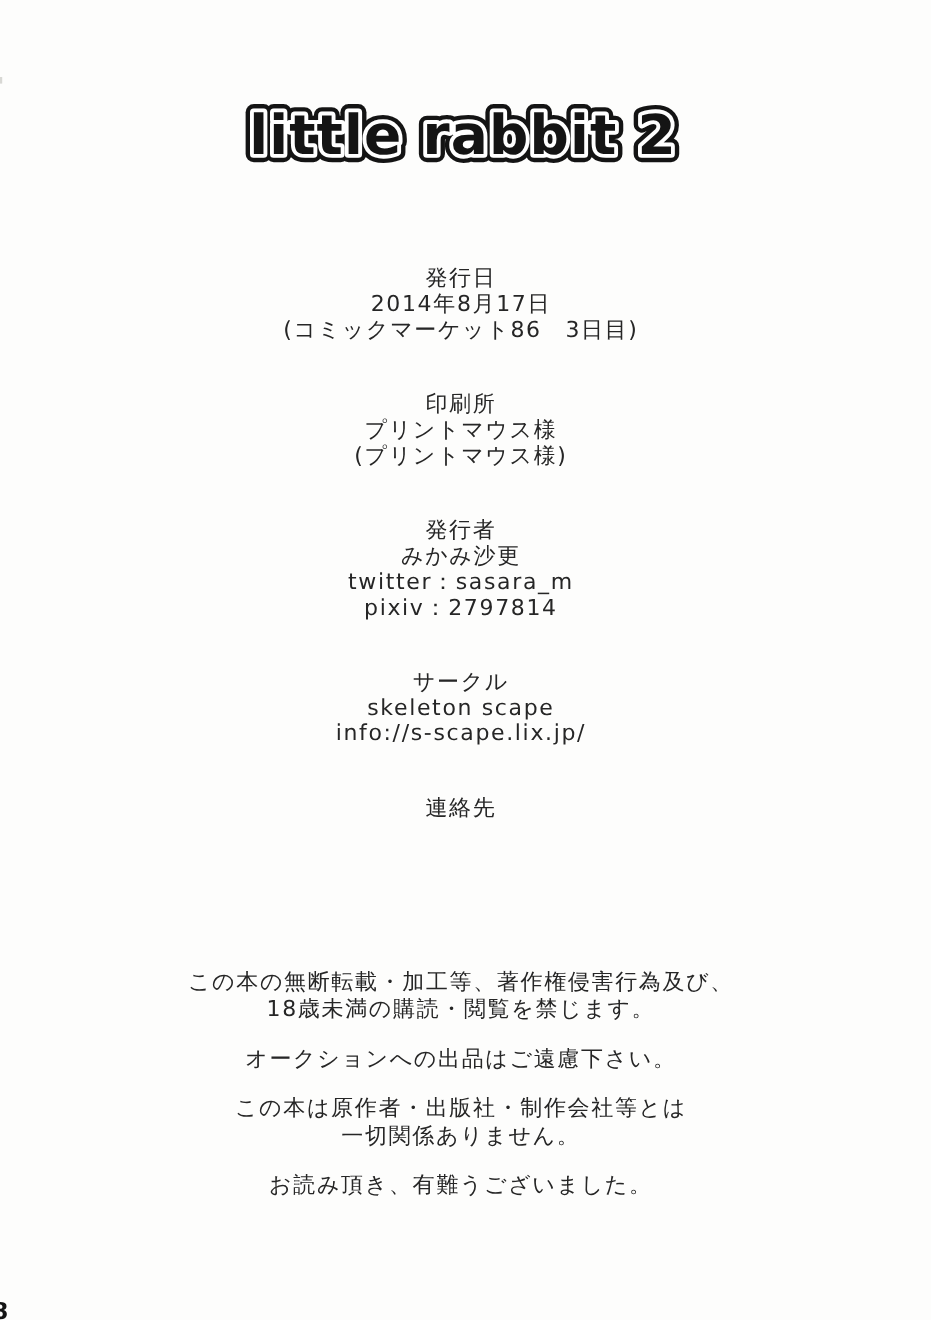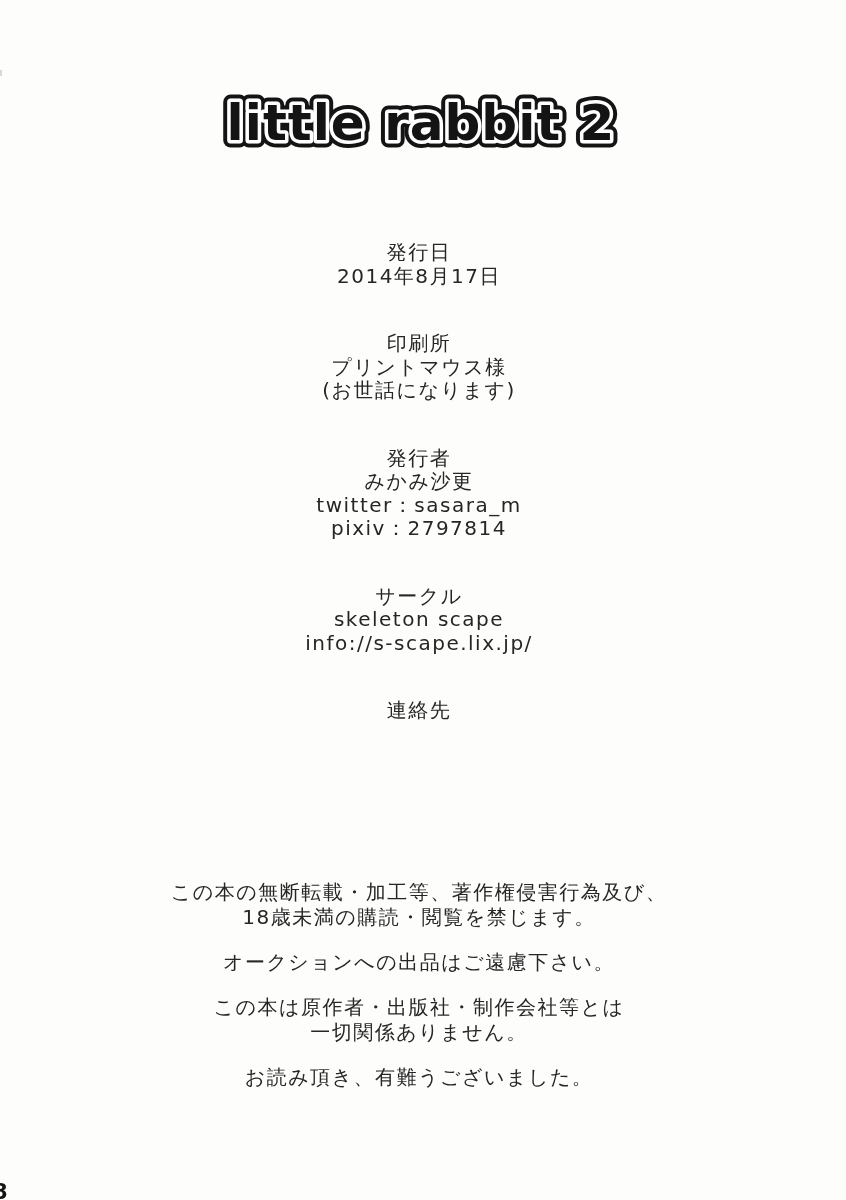--- a/index.html
+++ b/index.html
@@ -57,26 +57,27 @@
   <svg class="title-svg" width="846" height="82" viewBox="0 0 846 82">
     <text class="t-outer" x="421" y="54" text-anchor="middle">little rabbit 2</text>
     <text class="t-inner" x="421" y="54" text-anchor="middle">little rabbit 2</text>
   </svg>
 
   <div class="sections">
 
     <section>
       <div class="h">発行日</div>
       <div class="l">2014年8月17日</div>
+      <div class="l">(コミックマーケット86　3日目)</div>
     </section>
 
     <section>
       <div class="h">印刷所</div>
       <div class="l">プリントマウス様</div>
-      <div class="l">(お世話になります)</div>
+      <div class="l">(プリントマウス様)</div>
     </section>
 
     <section>
       <div class="h">発行者</div>
       <div class="l">みかみ沙更</div>
       <div class="l">twitter：sasara_m</div>
       <div class="l">pixiv：2797814</div>
     </section>
 
     <section>

